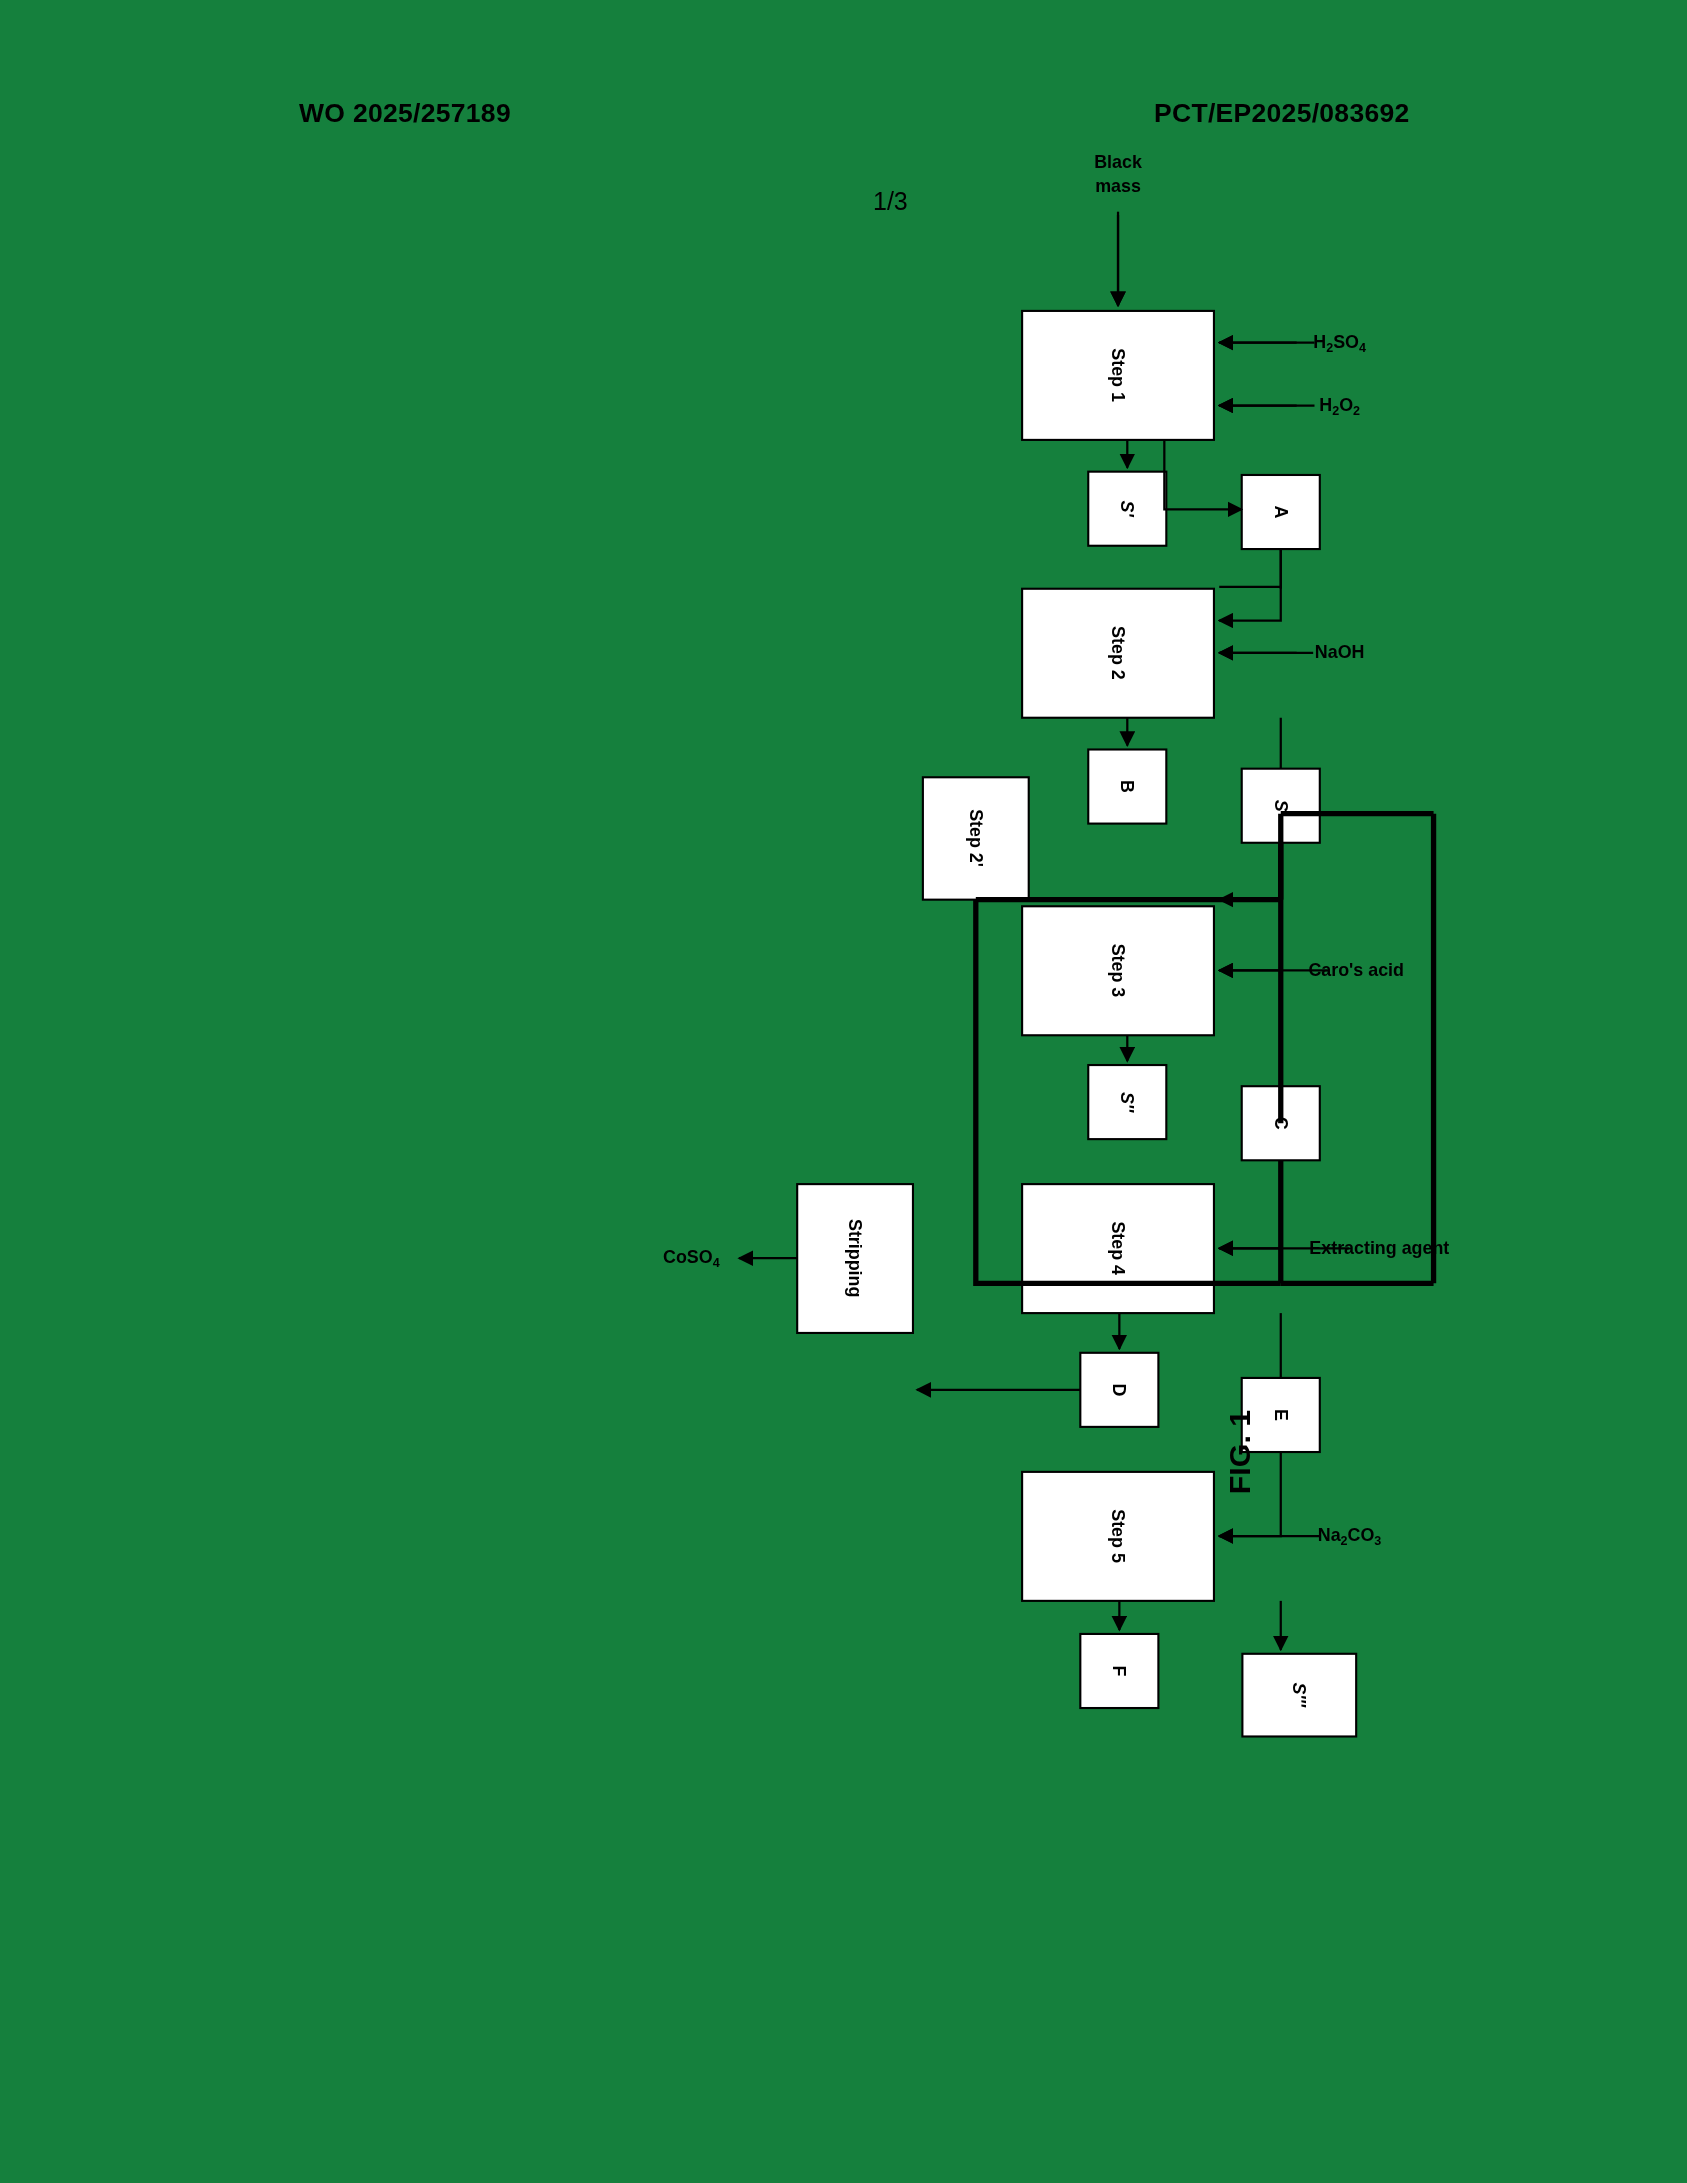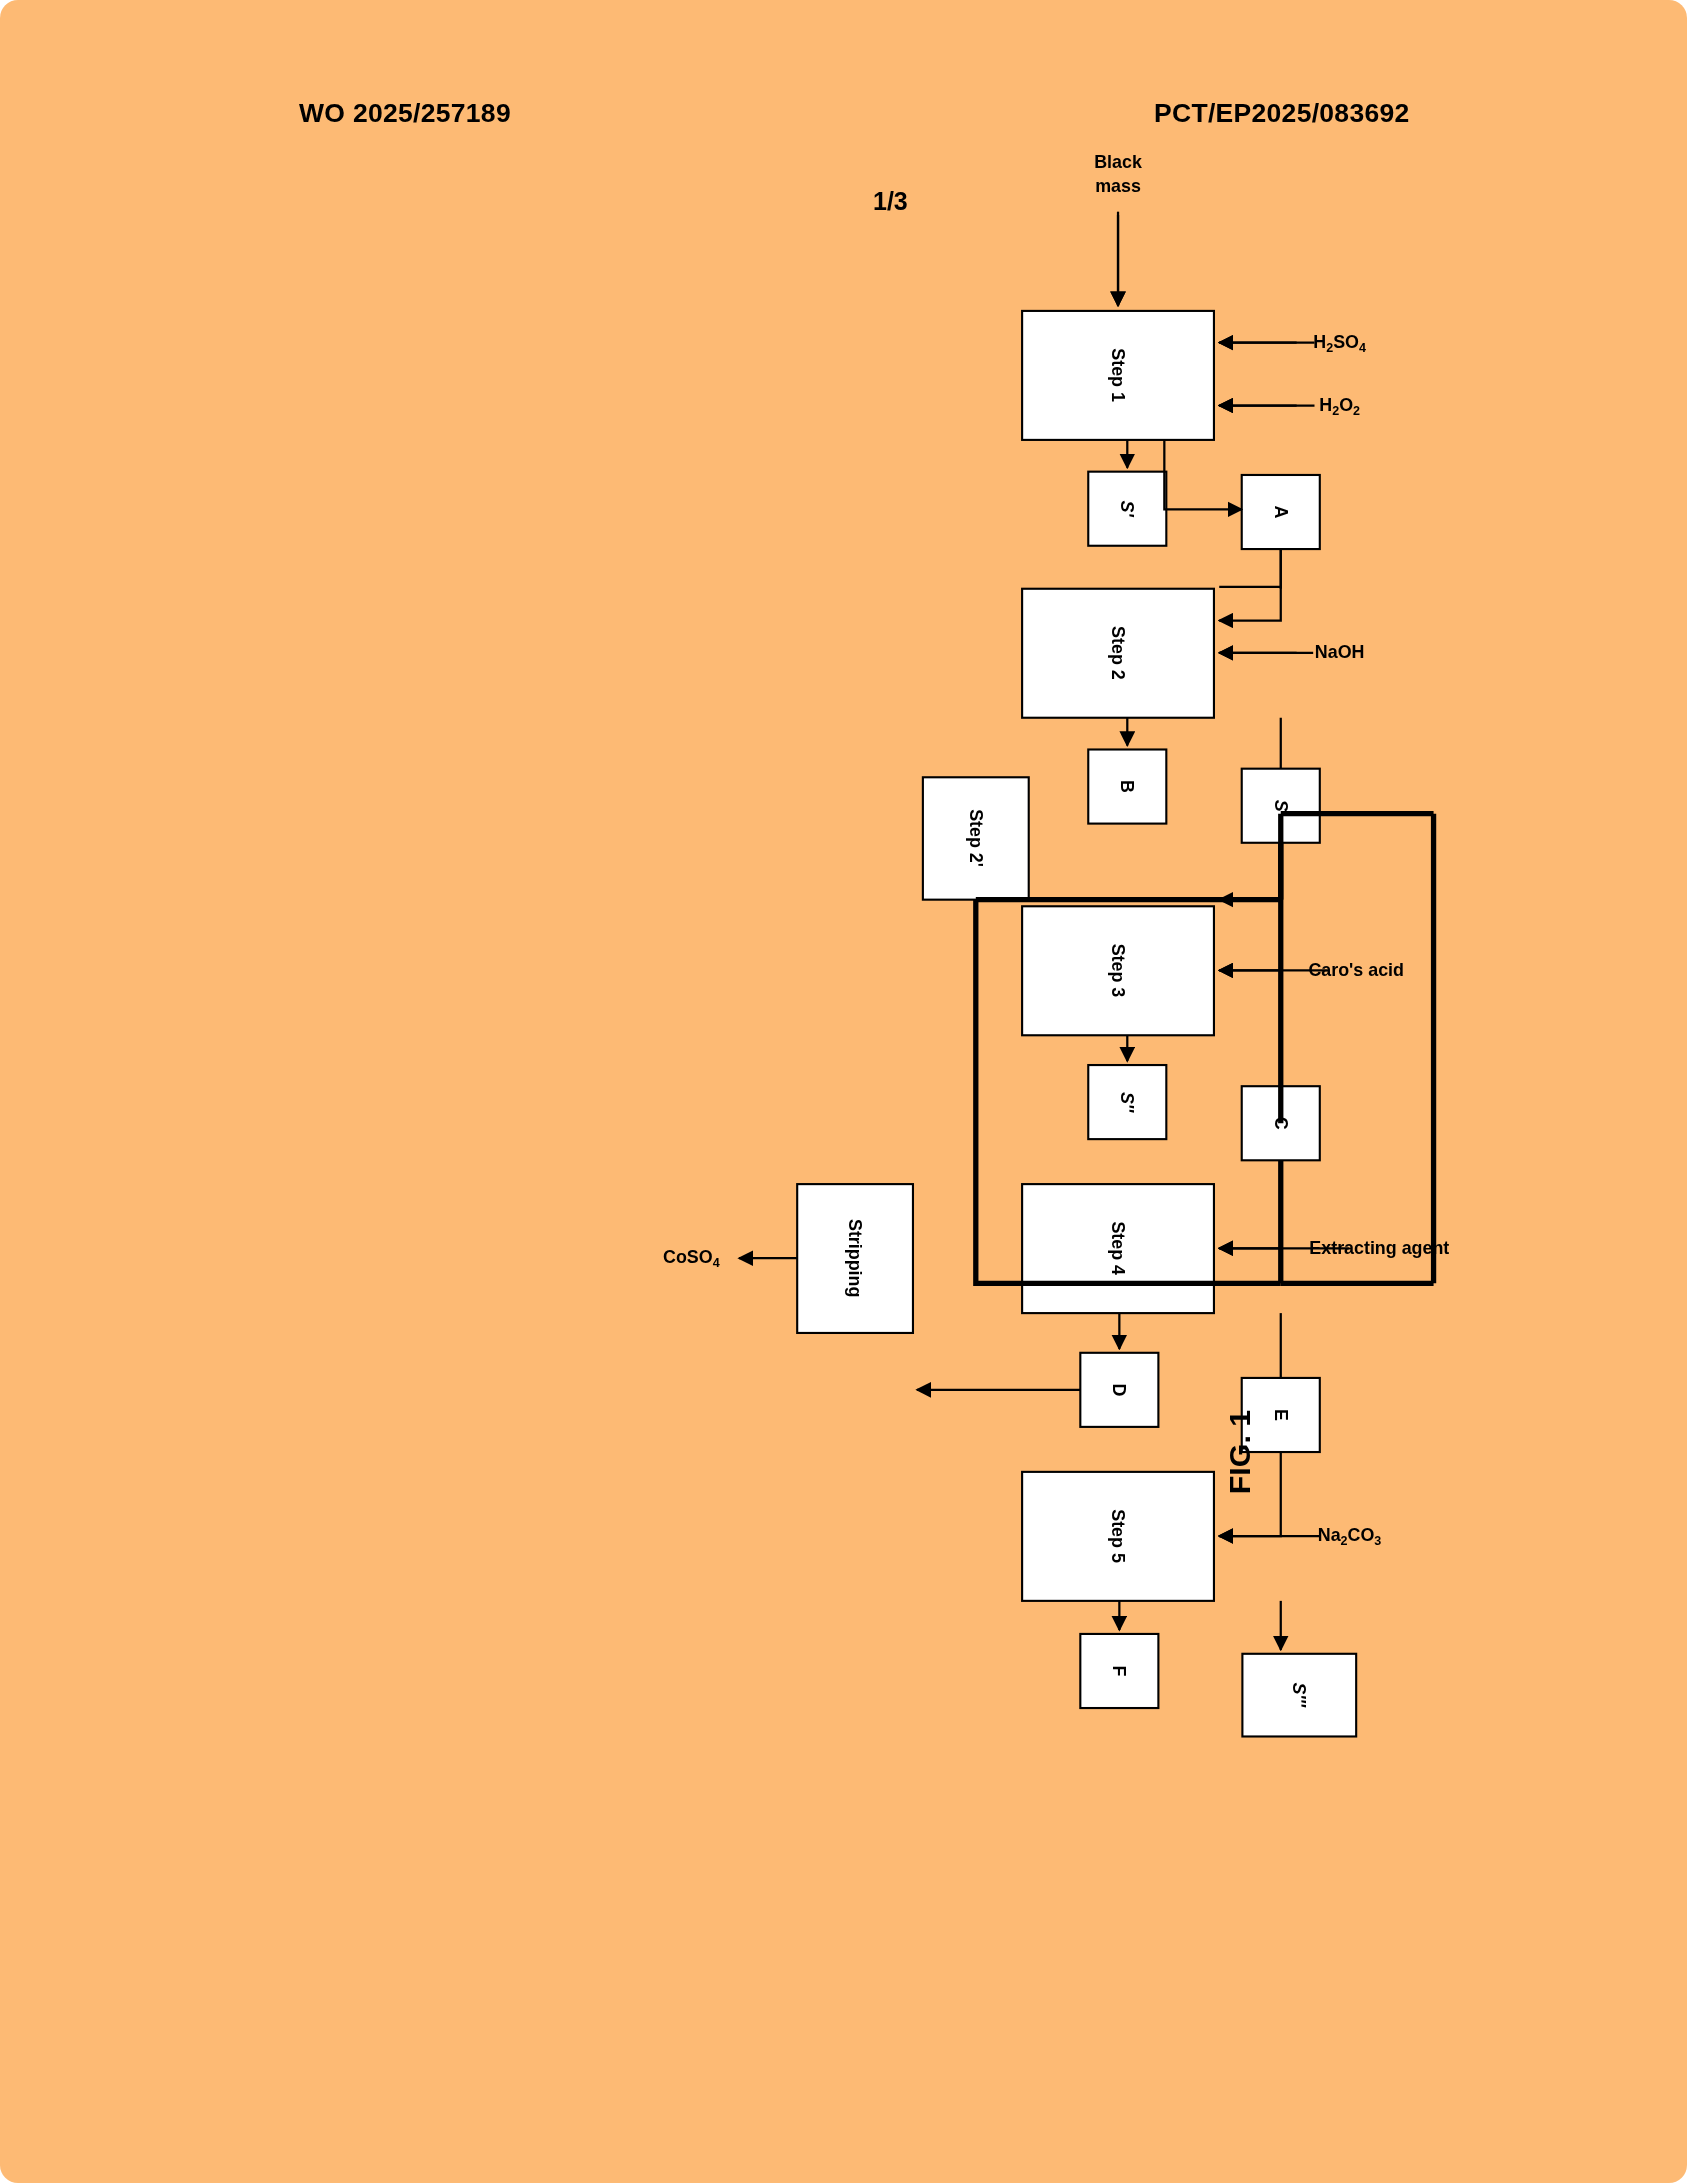--- a/index.html
+++ b/index.html
@@ -11,40 +11,39 @@
     width: 1687px;
     height: 2183px;
     position: relative;
     font-family: "Liberation Sans", sans-serif;
     color: #000000;
     overflow: hidden;
   }
   .page {
     position: absolute;
     inset: 0;
-    background: #fdba74;
-    border-radius: 18px;
+    background: #15803d;
   }
   .hdr {
     position: absolute;
     top: 98px;
     font-size: 26.5px;
     font-weight: bold;
     letter-spacing: 0.3px;
     white-space: nowrap;
   }
   .hdr-left  { left: 299px; }
   .hdr-right { left: 1154px; }
 
   .pagenum {
     position: absolute;
     top: 187px;
     left: 873px;
     font-size: 25px;
-    font-weight: bold;
+    font-weight: normal;
     white-space: nowrap;
   }
 
   .figwrap {
     position: absolute;
     left: 0;
     top: 0;
     width: 1687px;
     height: 2183px;
   }

